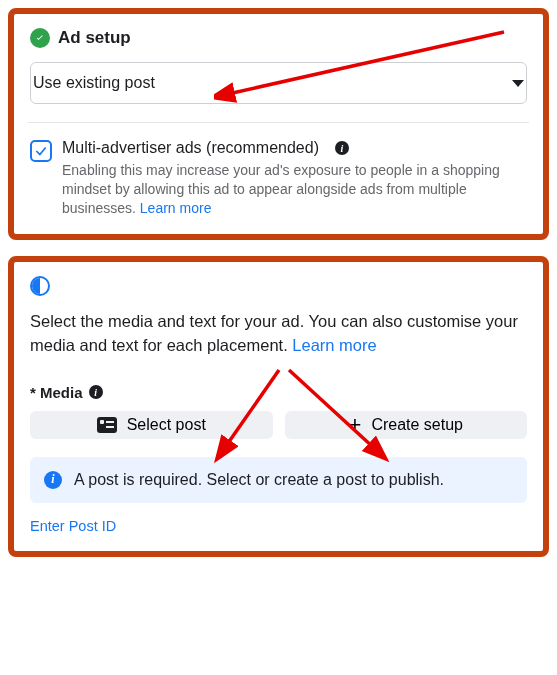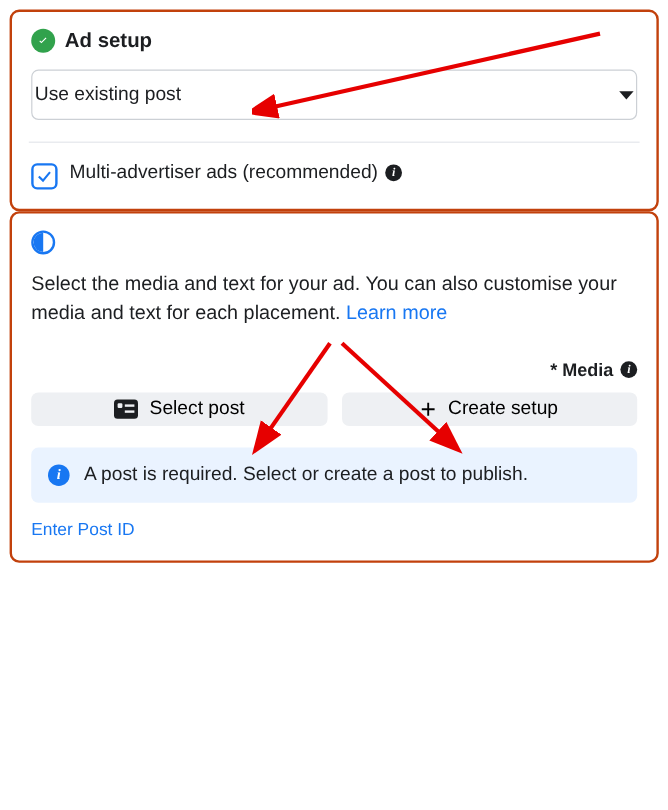--- a/index.html
+++ b/index.html
@@ -5,23 +5,24 @@
   * { box-sizing: border-box; }
   body {
     margin: 0;
     padding: 8px;
     background: #fff;
     font-family: Helvetica, Arial, sans-serif;
     width: 557px;
     color: #1c1e21;
   }
   .card {
-    border: 2px solid #c2410c;
+    border: 6px solid #c2410c;
     border-radius: 8px;
     padding: 14px 16px 16px 16px;
+    margin-bottom: 16px;
     background: #fff;
     position: relative;
   }
   .section-header {
     display: flex;
     align-items: center;
     gap: 8px;
     margin-bottom: 14px;
   }
   .section-title {
@@ -89,21 +90,21 @@
     flex-shrink: 0;
     margin-top: 1px;
   }
   .checkbox svg { width: 14px; height: 14px; stroke: #1877f2; stroke-width: 3; fill: none; }
   .chk-content { flex: 1; }
   .chk-label {
     font-size: 16px;
     color: #1c1e21;
     display: flex;
     align-items: center;
-    gap: 6px;
+    gap: 16px;
   }
   .info-icon {
     width: 14px; height: 14px;
     border-radius: 50%;
     background: #1c1e21;
     color: #fff;
     font-size: 10px;
     font-weight: 700;
     display: inline-flex;
     align-items: center;
@@ -123,21 +124,20 @@
     line-height: 1.45;
     margin-bottom: 26px;
   }
   .media-label {
     font-size: 15px;
     font-weight: 700;
     display: flex;
     align-items: center;
     gap: 6px;
     margin-bottom: 10px;
-    justify-content: flex-end;
   }
   .button-row {
     display: flex;
     gap: 12px;
     margin-bottom: 18px;
   }
   .btn {
     flex: 1;
     height: 28px;
     background: #eef0f3;
@@ -237,20 +237,23 @@
     <span class="checkbox">
       <svg viewBox="0 0 24 24">
           <polyline points="4,12 10,18 20,6"></polyline>
         </svg>
     </span>
     <div class="chk-content">
       <div class="chk-label">
         <span>Multi-advertiser ads (recommended)</span>
         <span class="info-icon">i</span>
       </div>
+      <div class="chk-desc">
+        <span>Enabling this may increase your ad's exposure to people in a shopping mindset by allowing this ad to appear alongside ads from multiple businesses. </span><span class="link">Learn more</span>
+      </div>
     </div>
   </div>
 
   <svg class="arrow-svg" style="left:200px; top:12px;" width="300" height="90">
     <defs>
         <marker id="ah1" markerWidth="10" markerHeight="10" refX="2" refY="3" orient="auto">
           <path d="M0,0 L0,6 L8,3 z" fill="#e60000"></path>
         </marker>
       </defs>
     <line x1="290" y1="6" x2="14" y2="68" stroke="#e60000" stroke-width="3.5" marker-end="url(#ah1)"></line>

